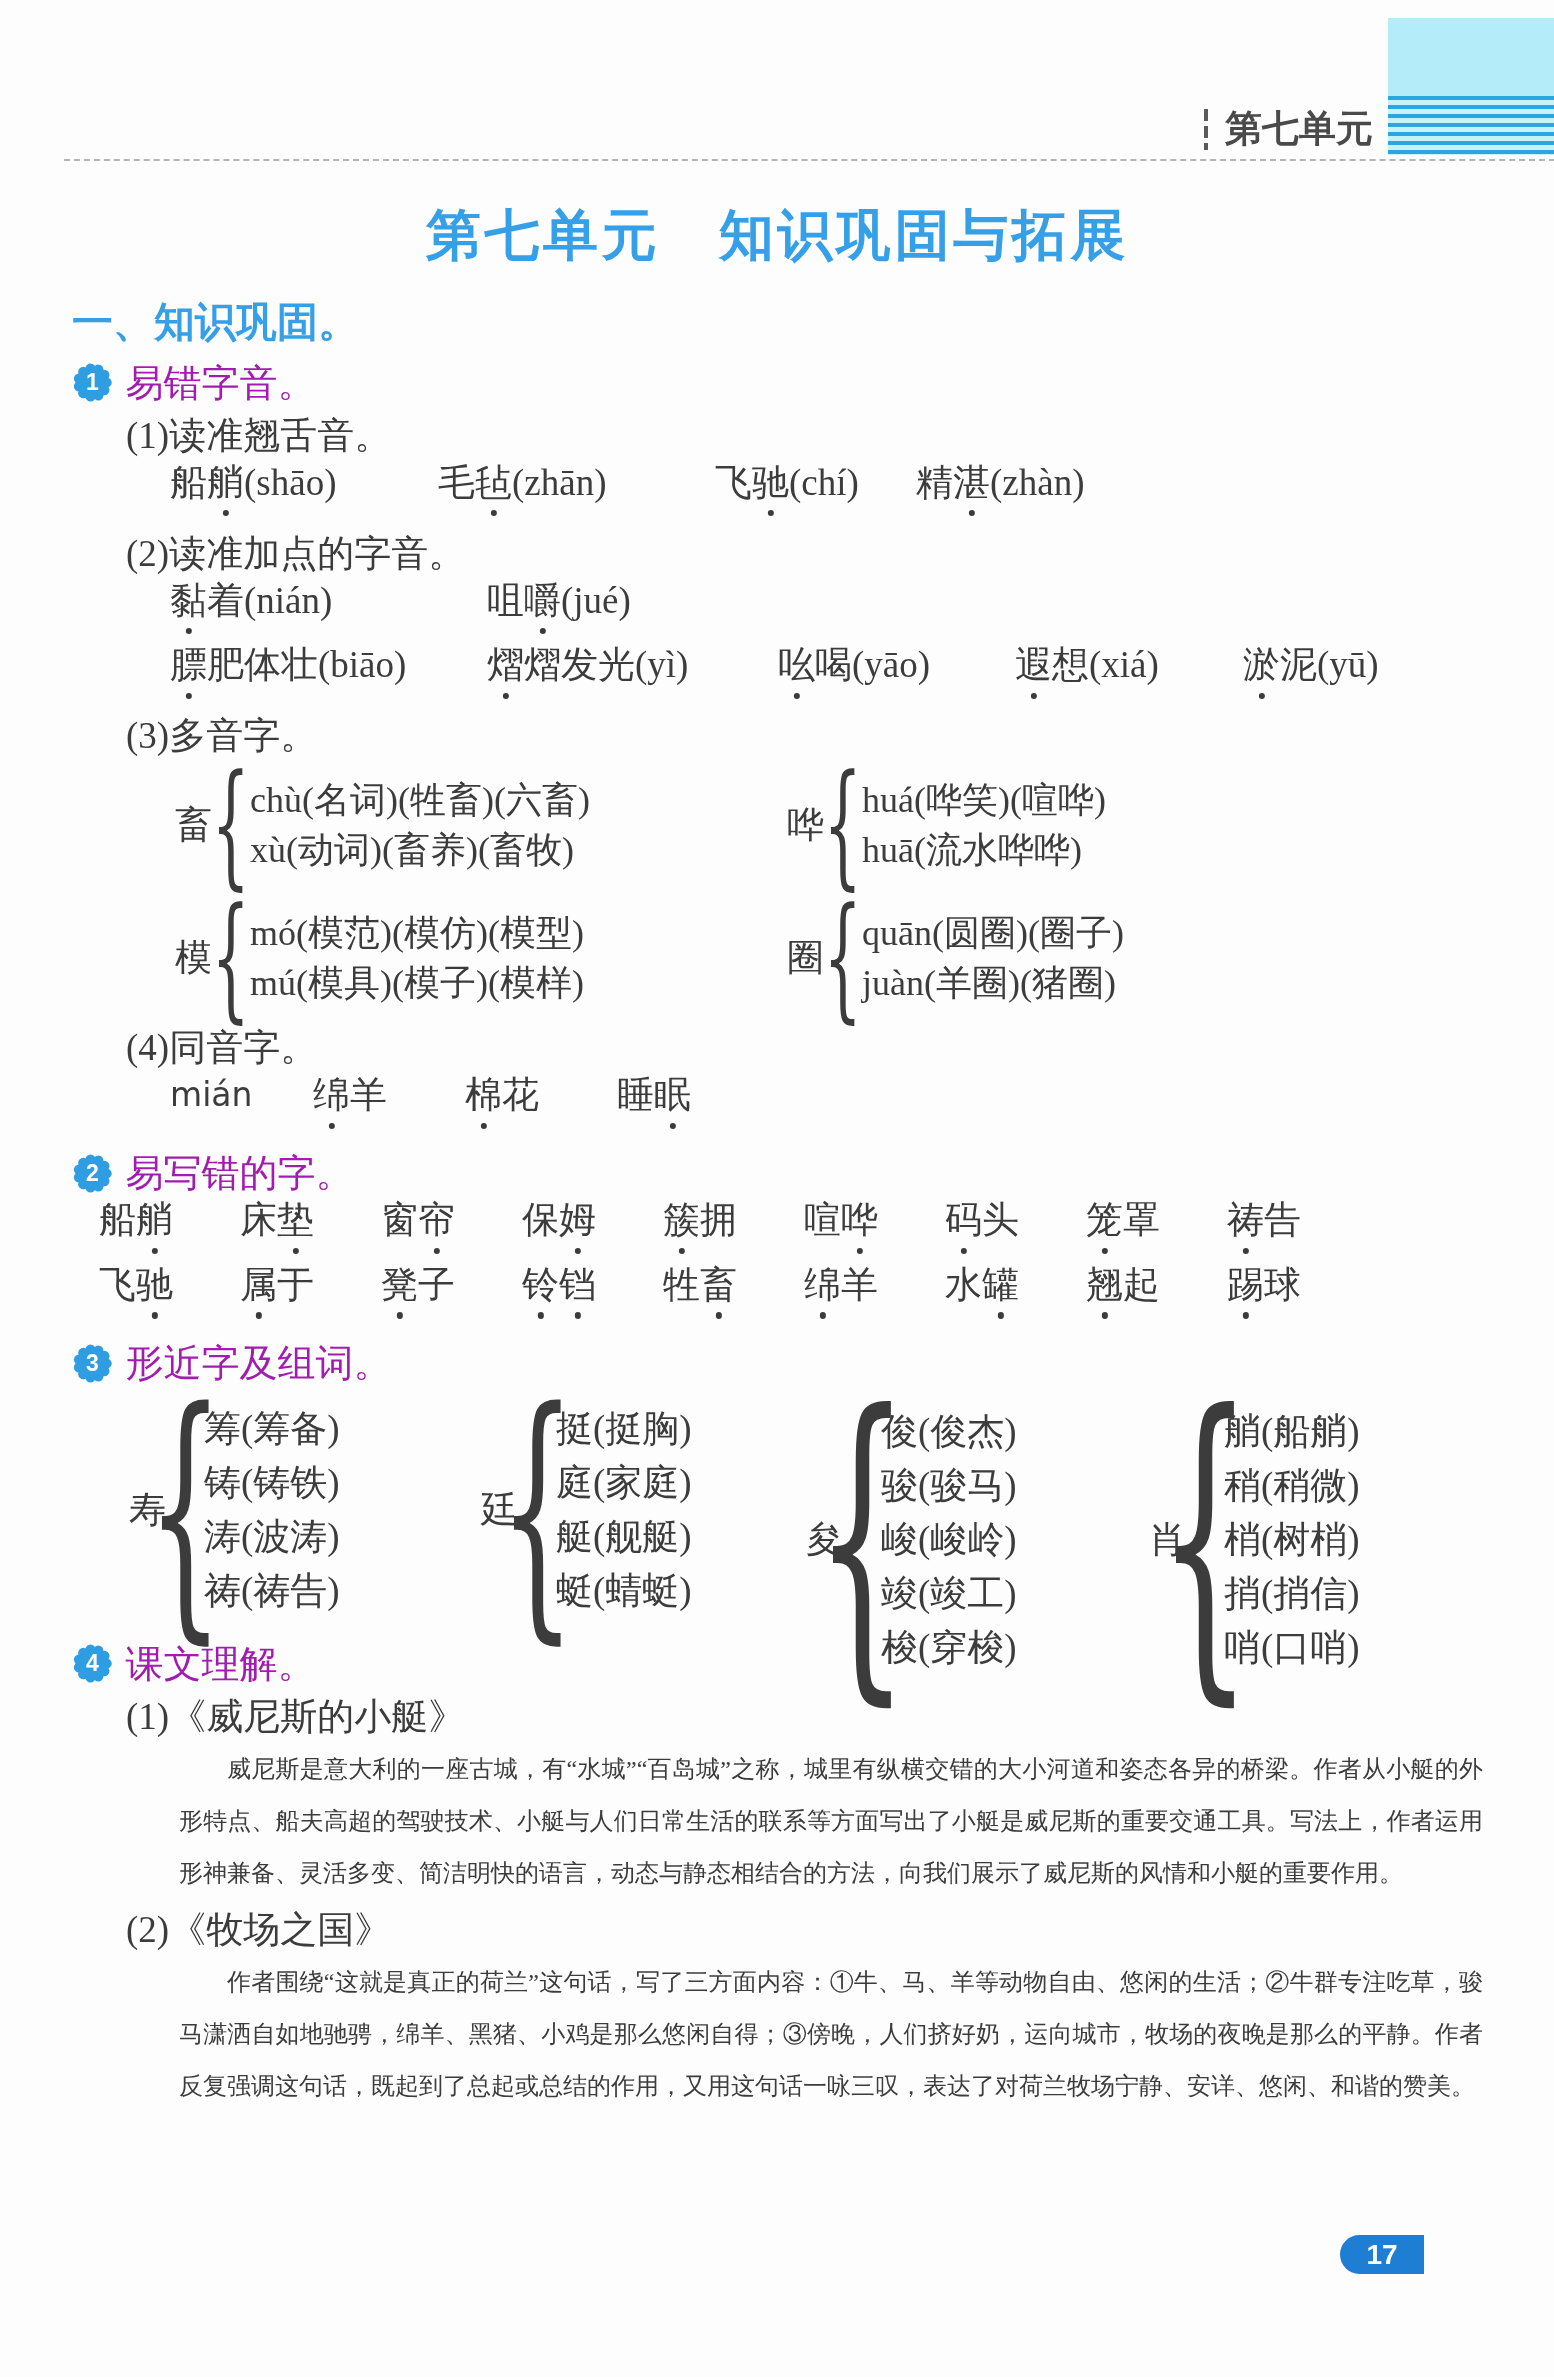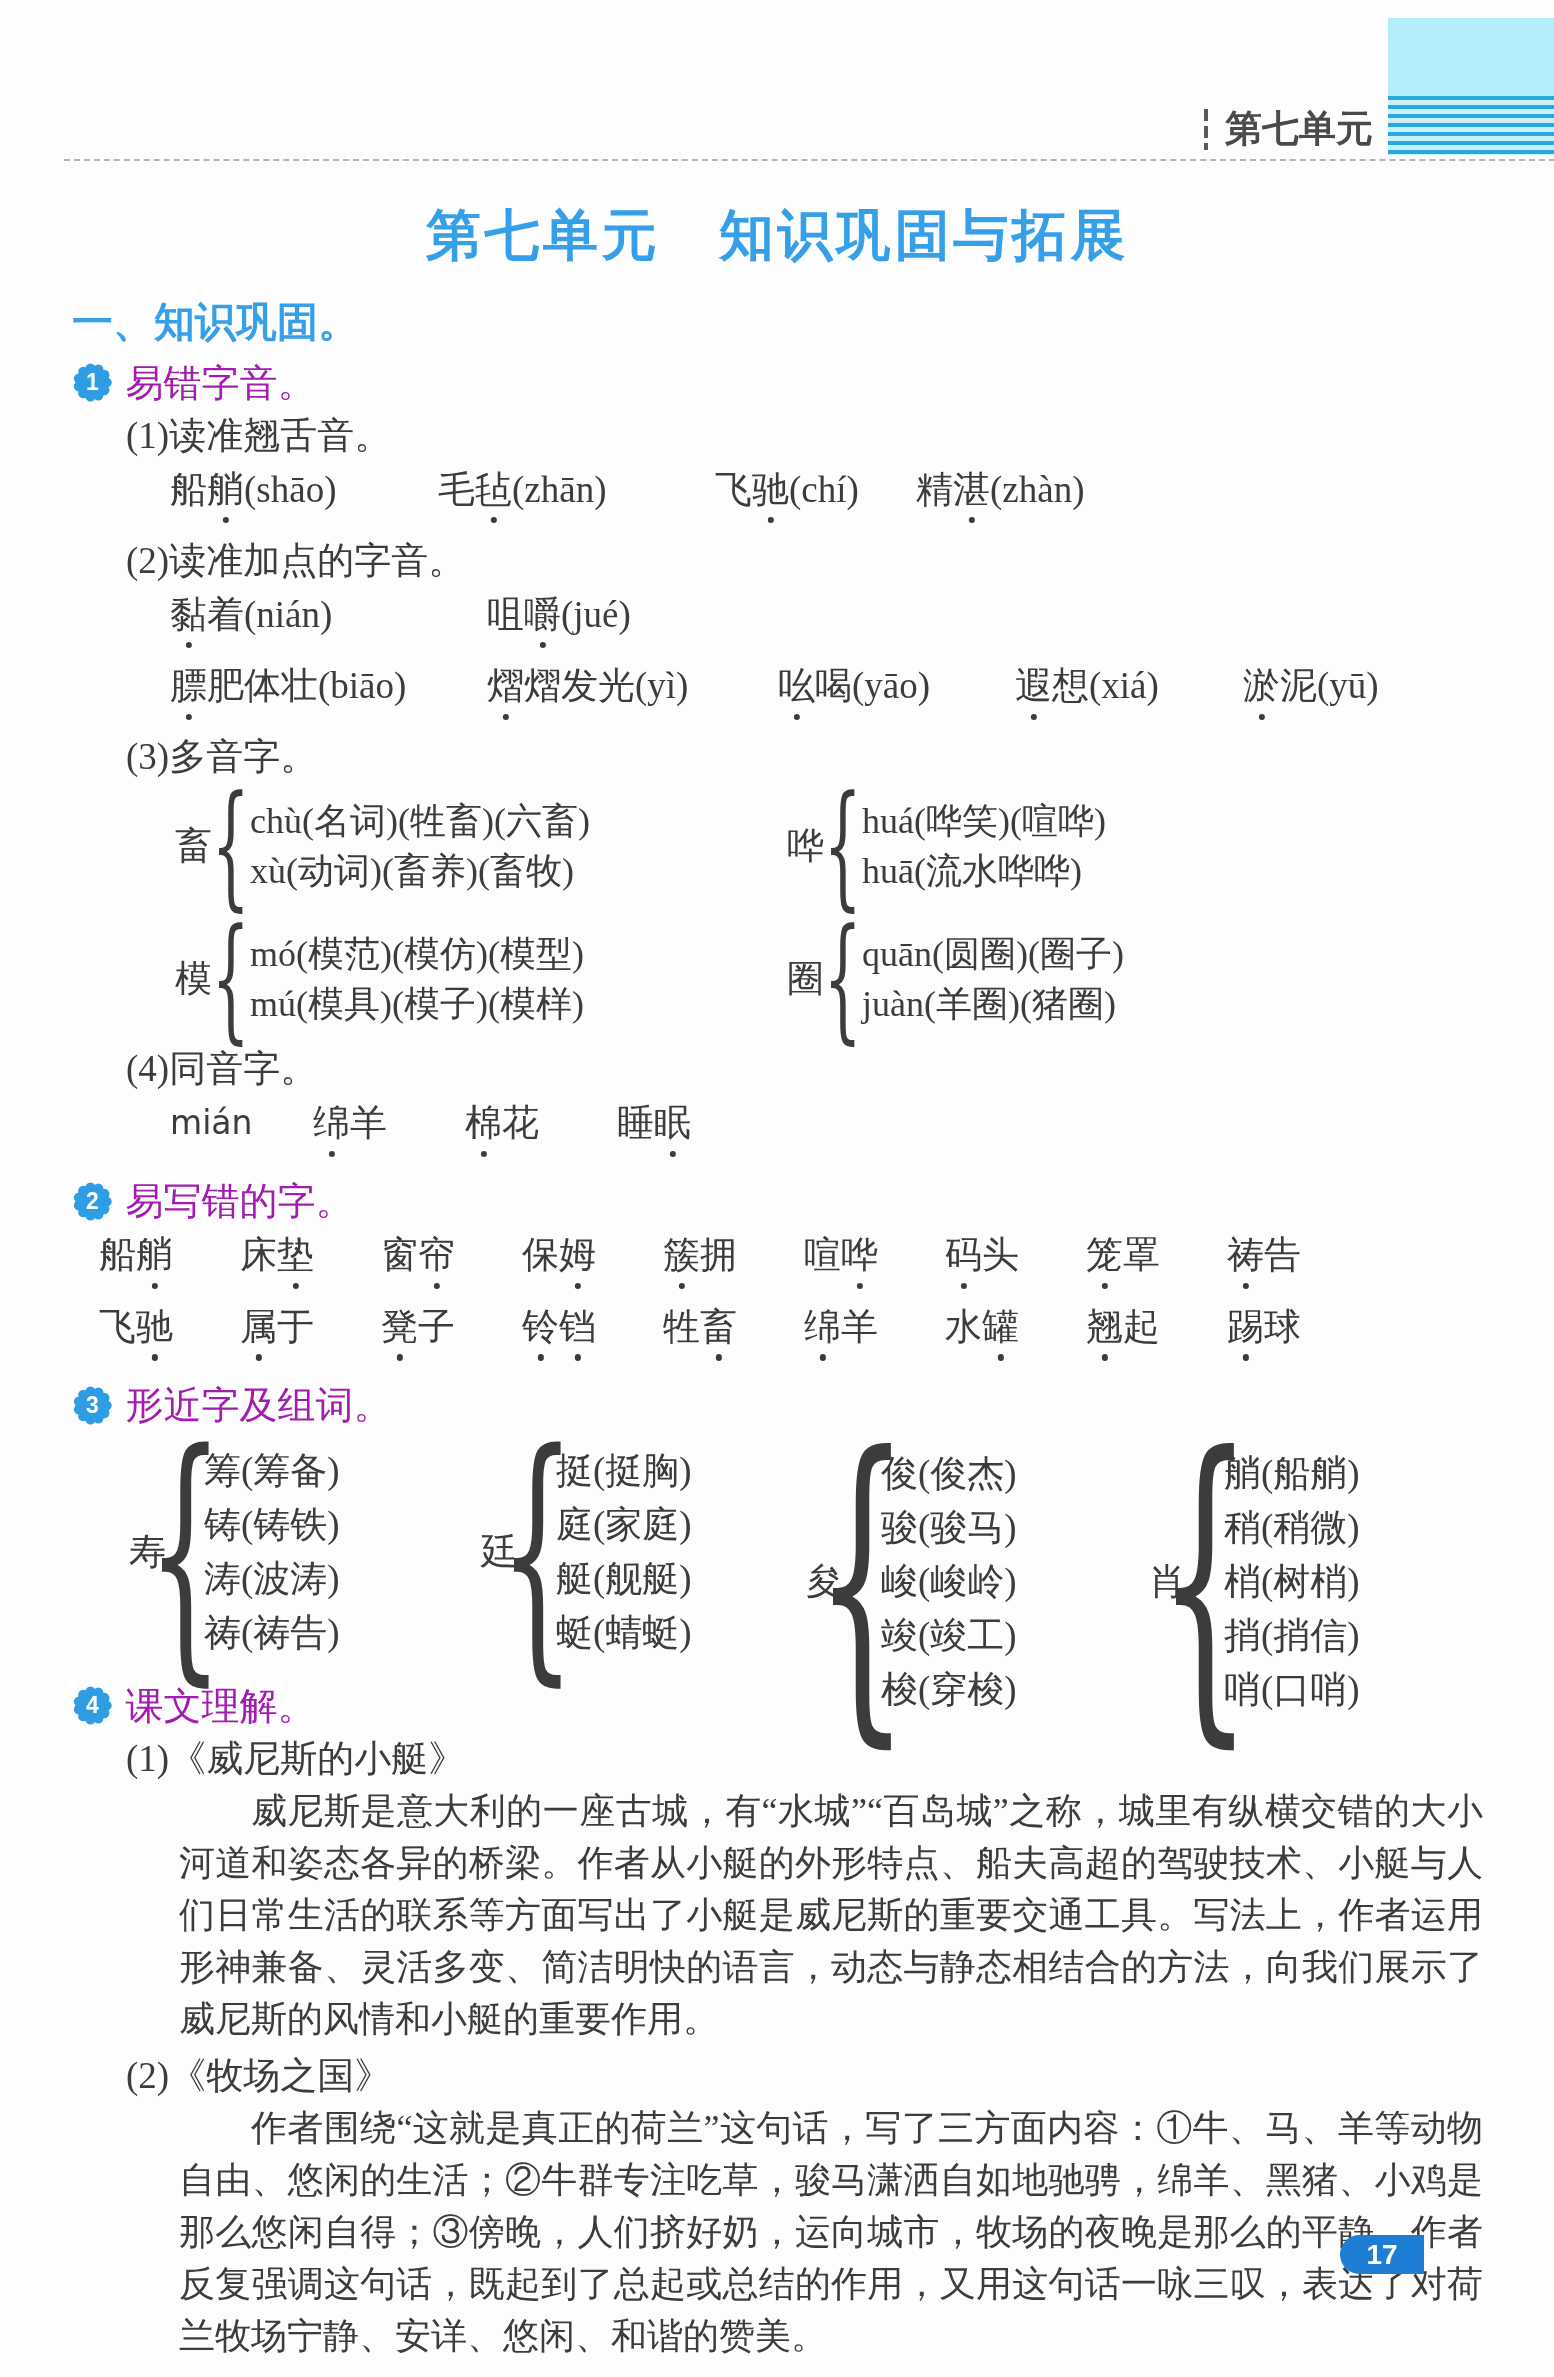--- a/index.html
+++ b/index.html
@@ -31,21 +31,21 @@
   }
   .section{
     margin:32px 0 0 0;font-family:Liberation Serif, serif;
     font-size:41px;font-weight:bold;color:var(--accent,#35a0e8);line-height:46px;
   }
   .item-head{display:flex;align-items:center;gap:12.5px;margin-top:14.3px;line-height:46px;}
   .badge-slot{width:41px;height:41px;flex:0 0 41px;}
   .item-title{font-size:38px;color:#a21caf;}
   .sublabel{font-size:37px;line-height:46px;margin:7.2px 0 0 54px;}
   
-  .word-row{margin:9px 0 0 98px;padding-bottom:19.7px;font-size:37px;line-height:43px;}
+  .word-row{margin:2px 0 0 98px;padding-bottom:19.7px;font-size:37px;line-height:43px;}
   .word{white-space:nowrap;}
   .ch{position:relative;display:inline-block;}
   .ch.d::after{
     content:"";position:absolute;left:50%;transform:translateX(-50%);bottom:-12.5px;
     width:6.3px;height:6.3px;border-radius:50%;background:#3b3b3b;
   }
   .grid-p1{display:grid;grid-template-columns:268px 277px 201px auto;}
   .grid-p2{display:grid;grid-template-columns:317px 291px 237px 228px auto;}
   .grid-p4{display:grid;grid-template-columns:143px 152px 152px auto;}
   .grid-w2{display:grid;grid-template-columns:repeat(8,141px) auto;margin-left:27px;}
@@ -61,21 +61,21 @@
     font-style:normal;display:block;line-height:.9;color:#3c3c3c;font-weight:100;
     font-family:"DejaVu Serif",serif;transform:scaleX(.45);
   }
   .br2 i{font-size:134px;}
   .br4 i{font-size:268px;}
   .br5 i{font-size:333px;}
   
   .fj-grid{display:grid;grid-template-columns:352px 325px 343px auto;align-items:start;margin:3.6px 0 -63px 57px;}
   
   .para{
-    margin:3.6px 0 5.4px 107px;font-size:36px;line-height:52px;text-align:justify;
+    margin:3.6px 0 5.4px 107px;font-size:24px;line-height:52px;text-align:justify;
     text-indent:2em;color:#3c3c3c;
   }
   .pagenum{
     position:absolute;top:2219px;right:131px;width:84px;height:39px;
     background:var(--pagebadge,#1d7ed3);border-radius:21.5px 0 0 21.5px;
     display:flex;align-items:center;justify-content:center;
     color:#fff;font-family:"Liberation Sans",sans-serif;font-size:28px;font-weight:bold;margin-top:16px;
   }
 </style>
 </head>

